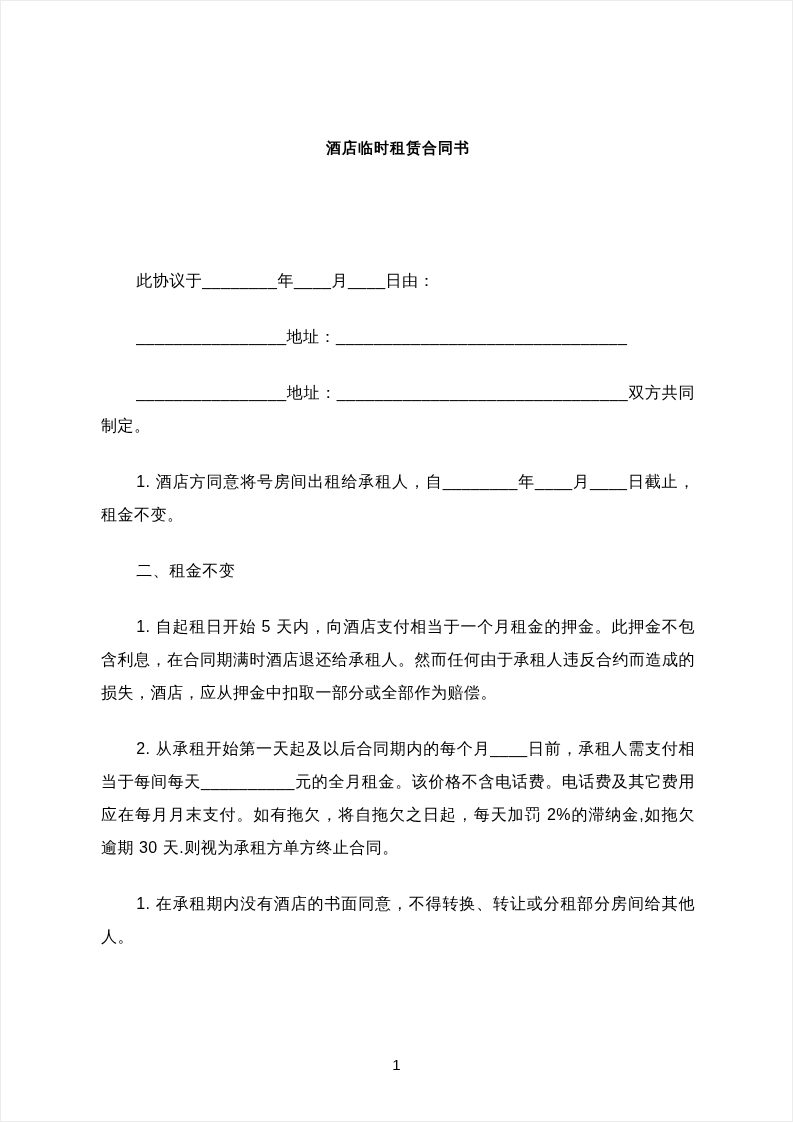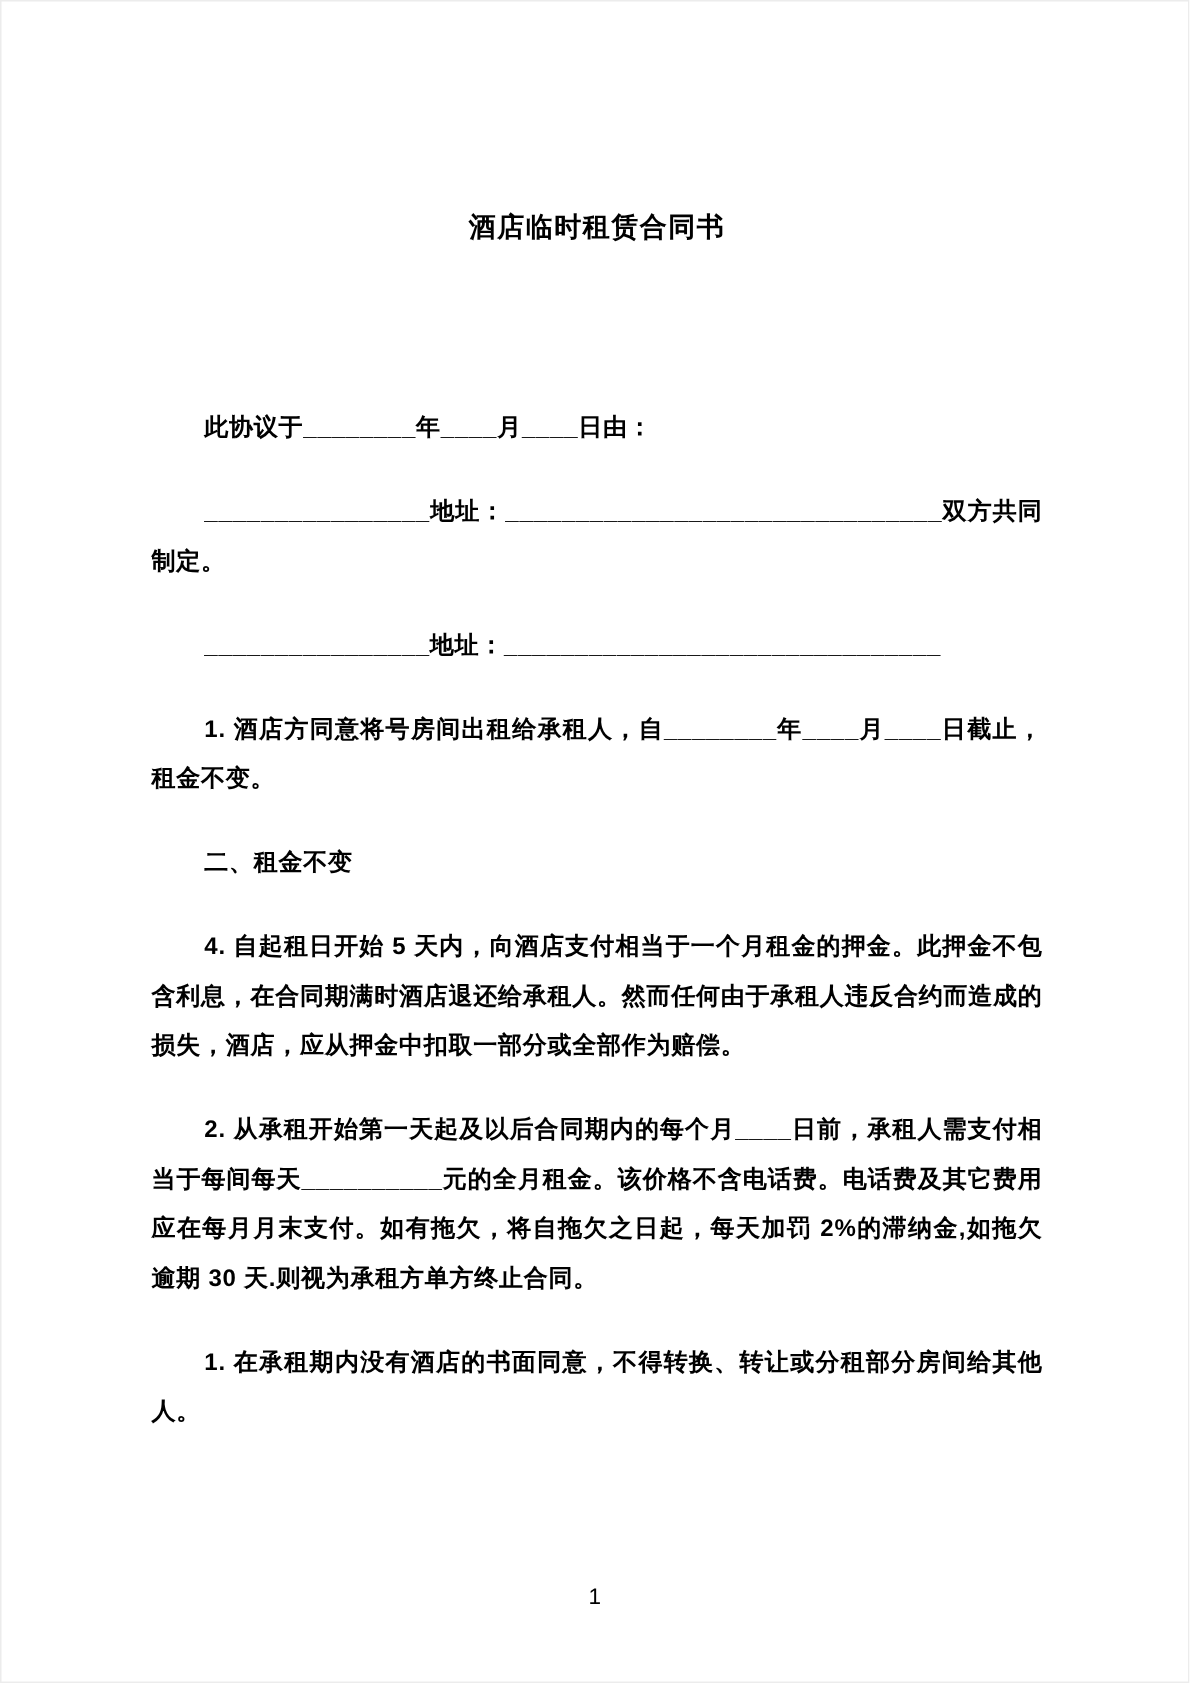--- a/index.html
+++ b/index.html
@@ -19,28 +19,28 @@
     color: #000000;
     overflow: hidden;
   }
   .content {
     box-sizing: border-box;
     padding: 138px 97px 0 100px;
   }
   .doc-title {
     margin: 0 0 106px 0;
     text-align: center;
-    font-size: 18px;
+    font-size: 15px;
     font-weight: bold;
     letter-spacing: 1px;
   }
   .para {
     margin: 0 0 23px 0;
     font-size: 16px;
-    font-weight: 700;
+    font-weight: 400;
     line-height: 33px;
     text-align: justify;
     text-indent: 2.2em;
     word-break: break-all;
     letter-spacing: 0.5px;
   }
   .page-number {
     position: absolute;
     left: 0;
     right: 0;
@@ -53,31 +53,31 @@
 </style>
 </head>
 <body>
 
 <div class="page">
   <div class="content">
     <h1 class="doc-title">酒店临时租赁合同书</h1>
 
     <p class="para">此协议于________年____月____日由：</p>
 
+    <p class="para">________________地址：_______________________________</p>
+
     <p class="para">________________地址：_______________________________双方共同制定。</p>
-
-    <p class="para">________________地址：_______________________________</p>
 
 
     <p class="para">1. 酒店方同意将号房间出租给承租人，自________年____月____日截止，租金不变。</p>
 
 
     <p class="para">二、租金不变</p>
 
-    <p class="para">4. 自起租日开始 5 天内，向酒店支付相当于一个月租金的押金。此押金不包含利息，在合同期满时酒店退还给承租人。然而任何由于承租人违反合约而造成的损失，酒店，应从押金中扣取一部分或全部作为赔偿。</p>
+    <p class="para">1. 自起租日开始 5 天内，向酒店支付相当于一个月租金的押金。此押金不包含利息，在合同期满时酒店退还给承租人。然而任何由于承租人违反合约而造成的损失，酒店，应从押金中扣取一部分或全部作为赔偿。</p>
 
     <p class="para">2. 从承租开始第一天起及以后合同期内的每个月____日前，承租人需支付相当于每间每天__________元的全月租金。该价格不含电话费。电话费及其它费用应在每月月末支付。如有拖欠，将自拖欠之日起，每天加罚 2%的滞纳金,如拖欠逾期  30 天.则视为承租方单方终止合同。</p>
 
     <p class="para">1. 在承租期内没有酒店的书面同意，不得转换、转让或分租部分房间给其他人。</p>
   </div>
 
   <div class="page-number">1</div>
 </div>
 
 </body></html>

